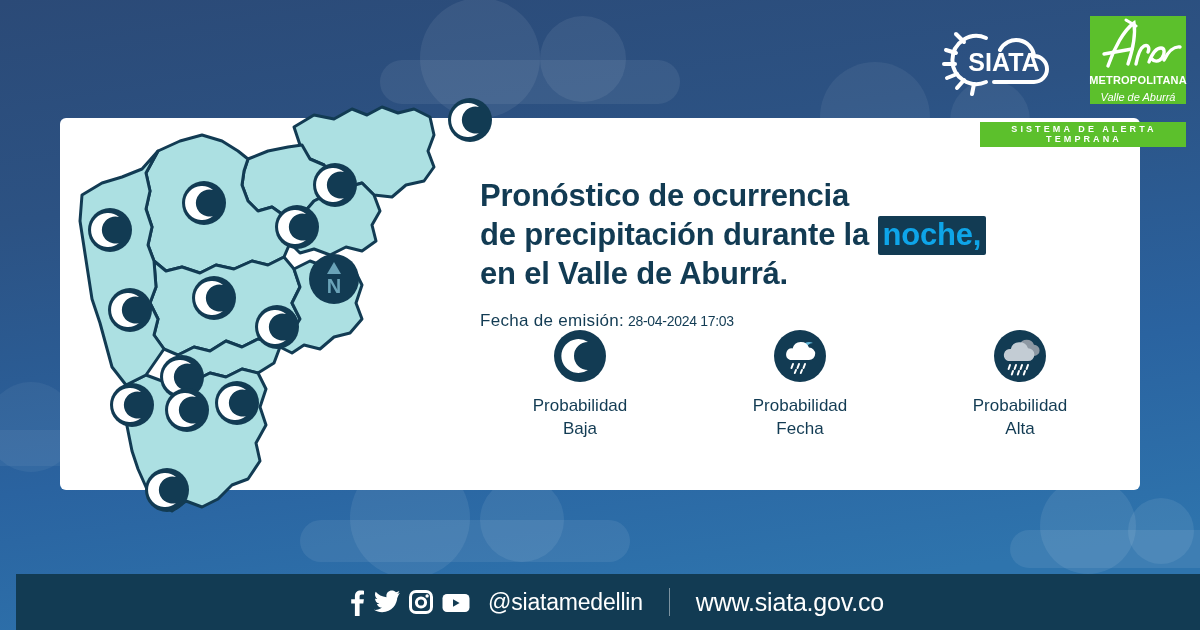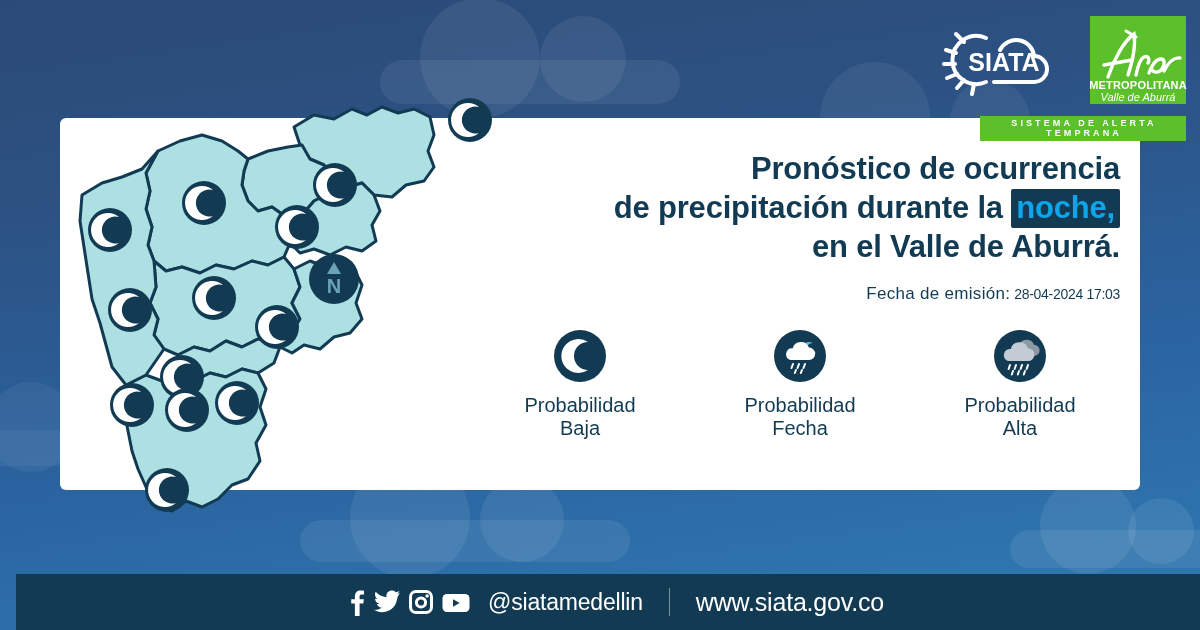--- a/index.html
+++ b/index.html
@@ -61,41 +61,41 @@
   }
   .logo-row { display: flex; align-items: center; gap: 24px; }
   .siata-mark { display: block; }
   .area-badge {
     width: 96px;
     height: 88px;
     background: #5cc02c;
     display: flex;
     flex-direction: column;
     align-items: center;
-    justify-content: flex-end;
+    justify-content: space-between;
     padding-top: 2px;
     box-sizing: border-box;
   }
   .area-script { display: block; }
   .area-sub1 {
     color: #ffffff;
     font-size: 11px;
     font-weight: bold;
     letter-spacing: 0.2px;
     line-height: 12px;
     margin-top: -2px;
   }
   .area-sub2 {
     color: #ffffff;
     font-size: 11px;
     line-height: 13px;
     font-style: italic;
   }
   .tagline-bar {
-    margin-top: 12px;
+    margin-top: 18px;
     background: #5cc02c;
     color: #ffffff;
     font-size: 9px;
     font-weight: bold;
     letter-spacing: 3.1px;
     padding: 2px 6px 3px 8px;
     width: 206px;
     box-sizing: border-box;
     text-align: center;
   }
@@ -120,24 +120,24 @@
     width: 420px;
     height: 520px;
     z-index: 20;
   }
   .map-wrap svg { display: block; overflow: visible; }
 
   
   .text-col {
     position: absolute;
     left: 480px;
-    top: 149px;
+    top: 176px;
     width: 640px;
     z-index: 30;
-    text-align: right;
+    text-align: left;
   }
   .headline {
     color: #123b53;
     font-size: 31px;
     font-weight: bold;
     line-height: 39px;
     letter-spacing: -0.2px;
   }
   .hl-line { display: block; }
   .hl-em {
@@ -172,21 +172,21 @@
   .legend-item {
     width: 180px;
     display: flex;
     flex-direction: column;
     align-items: center;
   }
   .legend-icon { width: 52px; height: 52px; display: block; }
   .legend-label {
     margin-top: 12px;
     color: #123b53;
-    font-size: 20px;
+    font-size: 17px;
     line-height: 23px;
     text-align: center;
   }
 
   
   .footer {
     position: absolute;
     left: 16px;
     bottom: 0;
     width: 1200px;

